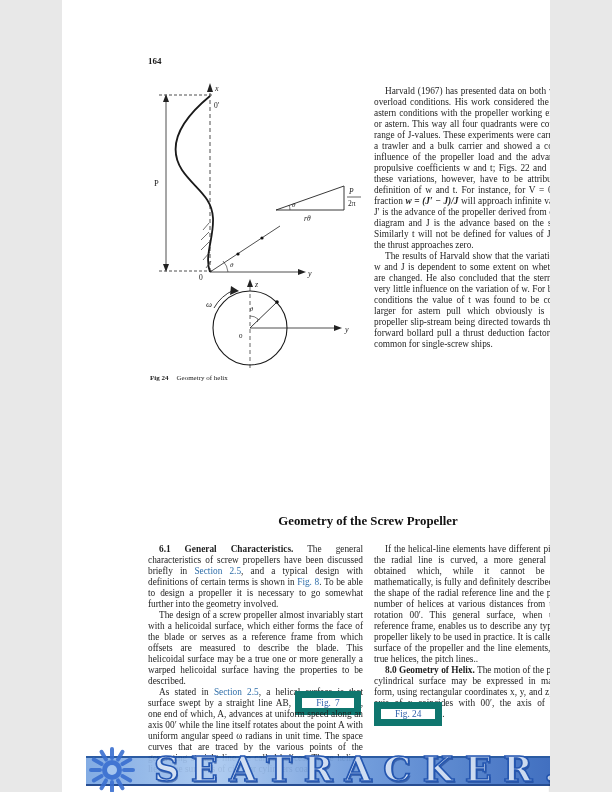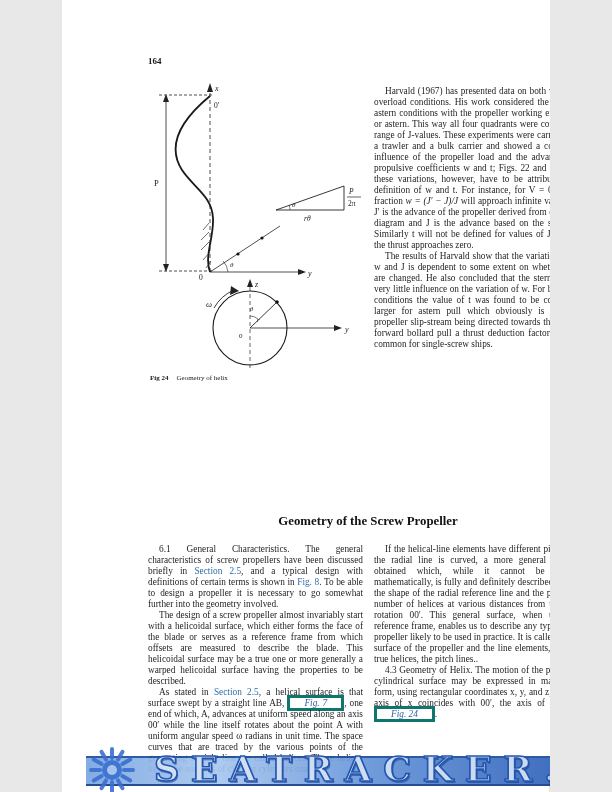--- a/index.html
+++ b/index.html
@@ -15,24 +15,24 @@
   .fig-caption{position:absolute;left:88px;top:374px;width:214px;text-align:left;font-size:7px;color:#1c1c1c;}
   .fig-caption .cap-label{font-weight:bold;margin-right:8px;}
   svg text{font-family:"Liberation Serif","DejaVu Serif",serif;fill:#1a1a1a;}
 
   
   .col{position:absolute;color:#1e1e1e;}
   .col-left{left:86px;width:215px;}
   .col-right{left:312px;width:217px;}
   .para{font-size:9.3px;line-height:11px;text-align:justify;margin:0;}
   .indent{text-indent:11px;}
-  .lead-bold{font-weight:normal;}
-  .formula{font-weight:normal;font-style:italic;}
+  .lead-bold{font-weight:bold;}
+  .formula{font-weight:bold;font-style:italic;}
   .tlink{color:#2e6da8;}
-  .boxlink{color:#2e5faa;border:3px solid #0f766e;padding:0 14px;font-style:italic;}
+  .boxlink{color:#2e5faa;border:7px solid #0f766e;padding:0 14px;}
 
   .section-head{position:absolute;left:0;top:479px;width:612px;text-align:center;font-size:11.5px;font-weight:bold;color:#111;}
   .main-title{position:absolute;left:0;top:514px;width:612px;text-align:center;font-size:12.8px;font-weight:bold;color:#111;}
 
   
   .wm-bar{position:absolute;left:24px;top:756px;width:588px;height:26px;z-index:5;
     background:linear-gradient(90deg,#7aa6e2 0%,#a9c8ef 22%,#6795d9 48%,#3567bd 78%,#1c4da5 100%);
     border-top:2px solid #1c4f9c;border-bottom:2px solid #16408a;opacity:0.93;}
   .wm-text{position:absolute;left:92px;top:750px;z-index:6;font-family:"DejaVu Serif",serif;
     font-weight:bold;font-size:33px;letter-spacing:11px;color:rgba(233,241,253,0.85);
@@ -140,21 +140,21 @@
   <div class="main-title">Geometry of the Screw Propeller</div>
 
   <div class="col col-left" style="top:544px;">
     <p class="para indent"><span class="lead-bold">6.1 General Characteristics.</span><span> The general characteristics of screw propellers have been discussed briefly in </span><span class="tlink">Section 2.5</span><span>, and a typical design with definitions of certain terms is shown in </span><span class="tlink">Fig. 8</span><span>. To be able to design a propeller it is necessary to go somewhat further into the geometry involved.</span></p>
     <p class="para indent">The design of a screw propeller almost invariably start with a helicoidal surface, which either forms the face of the blade or serves as a reference frame from which offsets are measured to describe the blade. This helicoidal surface may be a true one or more generally a warped helicoidal surface having the properties to be described.</p>
     <p class="para indent"><span>As stated in </span><span class="tlink">Section 2.5</span><span>, a helical surface is that surface swept by a straight line AB, </span><span class="boxlink">Fig. 7</span><span>, one end of which, A, advances at uniform speed along an axis 00′ while the line itself rotates about the point A with uniform angular speed ω radians in unit time. The space curves that are traced by the various points of the generating straight line are called helices. These helices lie on the surfaces of circular cylinders coaxial</span></p>
   </div>
 
   <div class="col col-right" style="top:544px;">
     <p class="para indent">If the helical-line elements have different pitches, or if the radial line is curved, a more general surface is obtained which, while it cannot be described mathematically, is fully and definitely described by giving the shape of the radial reference line and the pitches of a number of helices at various distances from the axis of rotation 00′. This general surface, when used as a reference frame, enables us to describe any type of screw propeller likely to be used in practice. It is called the pitch surface of the propeller and the line elements, which are true helices, the pitch lines..</p>
-    <p class="para indent"><span class="lead-bold">4.3 Geometry of Helix.</span><span> The motion of the point on the cylindrical surface may be expressed in mathematical form, using rectangular coordinates x, y, and z, where the axis of x coincides with 00′, the axis of revolution, </span><span class="boxlink">Fig. 24</span><span>.</span></p>
+    <p class="para indent"><span class="lead-bold">8.0 Geometry of Helix.</span><span> The motion of the point on the cylindrical surface may be expressed in mathematical form, using rectangular coordinates x, y, and z, where the axis of x coincides with 00′, the axis of revolution, </span><span class="boxlink">Fig. 24</span><span>.</span></p>
   </div>
 
   <div class="wm-bar"></div>
   <div class="wm-text">SEATRACKER.RU</div>
   <svg class="wm-sun" width="52" height="46" viewBox="0 0 52 46" opacity="0.9">
     <g stroke="#3a6fd0" stroke-width="4" stroke-linecap="round">
       <line x1="38" y1="23" x2="47" y2="23"></line>
         <line x1="36.4" y1="17" x2="44.2" y2="12.5"></line>
       <line x1="32" y1="12.6" x2="36.5" y2="4.8"></line>
         <line x1="26" y1="11" x2="26" y2="2"></line>

